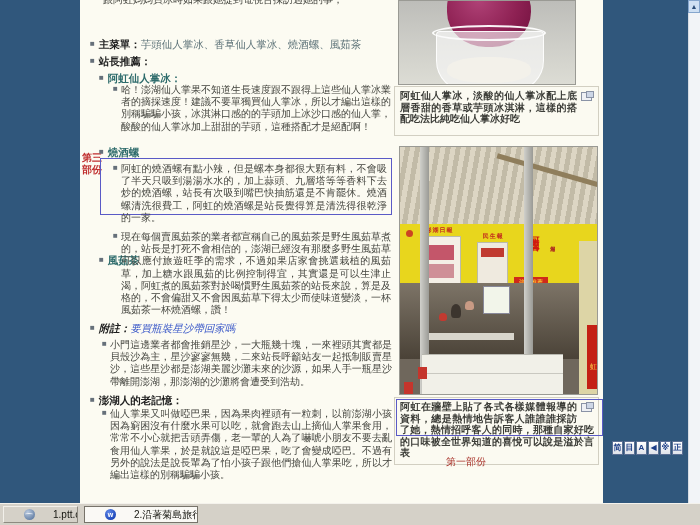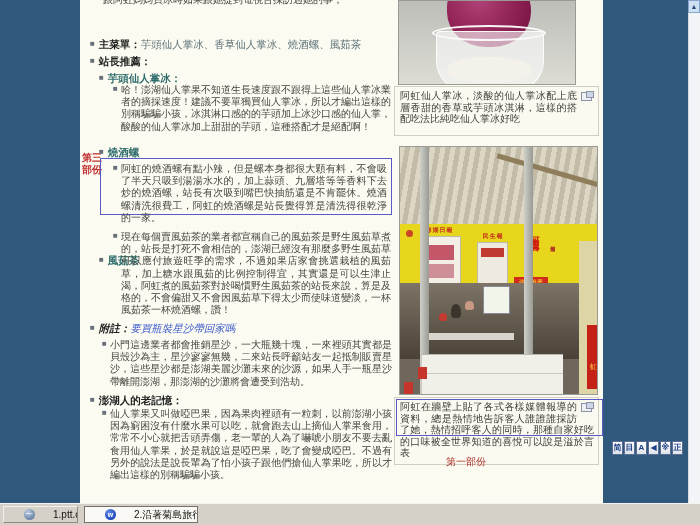--- a/index.html
+++ b/index.html
@@ -25,21 +25,21 @@
   .h1lab{font-weight:bold;color:#1d1d1d;}
   .teal{font-weight:bold;color:#2d6b6b;}
   .graylist{color:#5a7076;}
   .linkblue{color:#3a58c8;cursor:pointer;}
   .rednote{position:absolute;color:#c03030;font-size:10px;line-height:12px;font-weight:bold;}
 
   .hlbox{position:absolute;border:1px solid #5a5ac6;box-sizing:border-box;background:transparent;}
 
   
   .photo{position:absolute;border:1px solid #9a9a94;box-sizing:border-box;overflow:hidden;background:#c8c8c4;}
-  .capbox{position:absolute;background:#fbfaf1;border:1px solid #d2cfc2;box-sizing:border-box;font-size:10px;line-height:11.6px;color:#3c3d38;padding:3px 4px 2px 5px;text-align:justify;}
+  .capbox{position:absolute;background:#fbfaf1;border:1px solid #d2cfc2;box-sizing:border-box;font-size:10px;line-height:11.6px;color:#3c3d38;padding:3px 4px 2px 5px;text-align:justify;font-weight:bold;}
   .popup-icon{float:right;width:13px;height:10px;position:relative;margin:1px 0 2px 4px;cursor:pointer;}
   .popup-icon .w1{position:absolute;left:0;bottom:0;width:9px;height:7px;border:1px solid #8a93a6;background:#eef0f4;}
   .popup-icon .w2{position:absolute;right:0;top:0;width:6px;height:5px;border:1px solid #8a93a6;background:#cdd6e6;}
 
   
   .p1{background:linear-gradient(#bdbdb9 0%,#cfcfc9 55%,#dcdcd4 100%);}
   .p1 .ice{position:absolute;left:48px;top:-30px;width:84px;height:76px;border-radius:48% 52% 46% 46%;
            background:radial-gradient(circle at 38% 38%,#b04277 0%,#8e2153 55%,#6d0f3c 100%);}
   .p1 .ice:after{content:"";position:absolute;left:14px;top:20px;width:12px;height:8px;border-radius:50%;background:rgba(255,235,240,.35);}
   .p1 .rim{position:absolute;left:33px;top:24px;width:114px;height:16px;border-radius:50%;border:2px solid rgba(255,255,255,.95);box-sizing:border-box;}
@@ -104,21 +104,21 @@
 
   <div class="bullet" style="left:90px;top:38px;width:300px;">
     <span class="sq">■</span><span class="h1lab">主菜單：</span><span class="graylist">芋頭仙人掌冰、香草仙人掌冰、燒酒螺、風茹茶</span>
   </div>
 
   <div class="bullet" style="left:90px;top:55px;">
     <span class="sq">■</span><span class="h1lab">站長推薦：</span>
   </div>
 
   <div class="bullet" style="left:99px;top:72px;">
-    <span class="sq">■</span><span class="teal">芋頭仙人掌冰：</span>
+    <span class="sq">■</span><span class="teal">阿虹仙人掌冰：</span>
   </div>
   <div class="bullet" style="left:113px;top:84px;font-size:8px;color:#66707a;">■</div>
   <div class="para" style="left:121px;top:84px;width:270px;">哈！澎湖仙人掌果不知道生長速度跟不跟得上這些仙人掌冰業者的摘採速度！建議不要單獨買仙人掌冰，所以才編出這樣的別稱騙騙小孩，冰淇淋口感的的芋頭加上冰沙口感的仙人掌，酸酸的仙人掌冰加上甜甜的芋頭，這種搭配才是絕配啊！</div>
 
   <div class="rednote" style="left:82px;top:152px;width:24px;">第三部份</div>
 
   <div class="bullet" style="left:99px;top:146px;">
     <span class="sq">■</span><span class="teal">燒酒螺</span>
   </div>
   <div class="hlbox" style="left:100px;top:158px;width:292px;height:57px;"></div>

